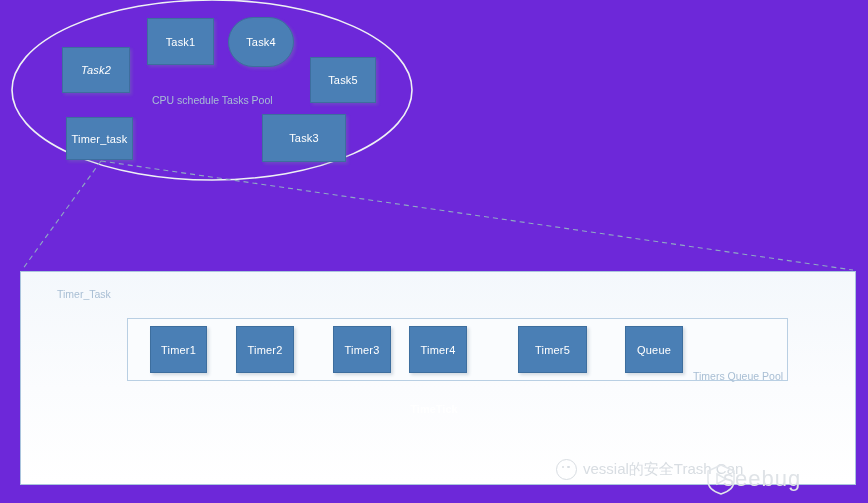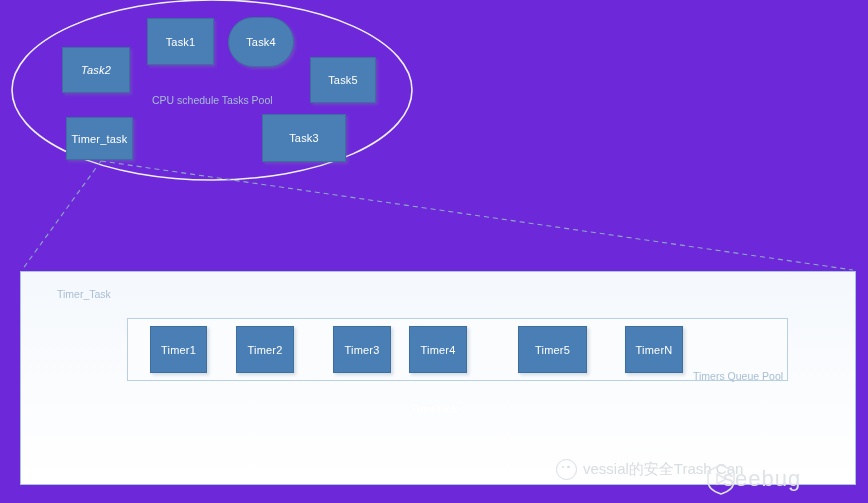--- a/index.html
+++ b/index.html
@@ -182,21 +182,21 @@
     <div class="box" style="left:323px; top:326px; width:58px; height:47px;margin-left:10px;">
       <span>Timer3</span>
     </div>
     <div class="box" style="left:409px; top:326px; width:58px; height:47px;">
       <span>Timer4</span>
     </div>
     <div class="box" style="left:518px; top:326px; width:69px; height:47px;">
       <span>Timer5</span>
     </div>
     <div class="box" style="left:625px; top:326px; width:58px; height:47px;">
-      <span>TimerN</span>
+      <span>Queue</span>
     </div>
   </div>
 
   <div class="soft-label" style="left:693px; top:370px;">Timers Queue Pool</div>
 
   <div style="position:absolute; left:0; top:403px; width:868px;
               text-align:center; color:#ffffff; font-size:11px; font-weight:bold;">
     <span>TimeTick</span>
   </div>
 

